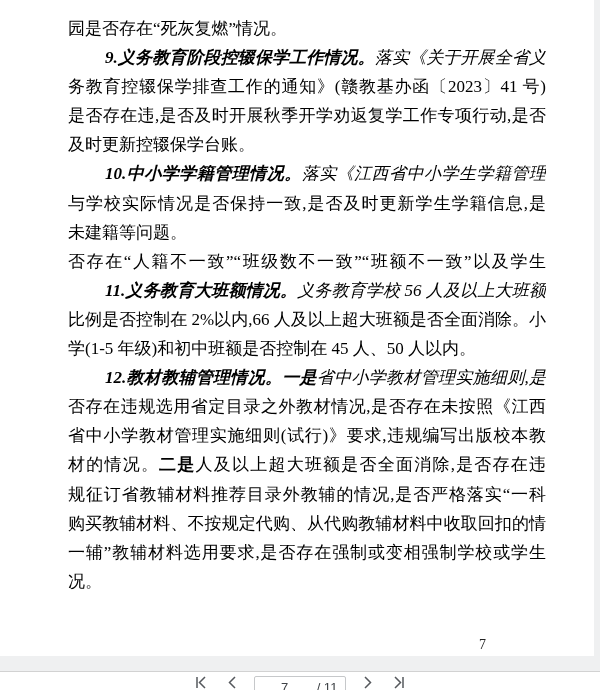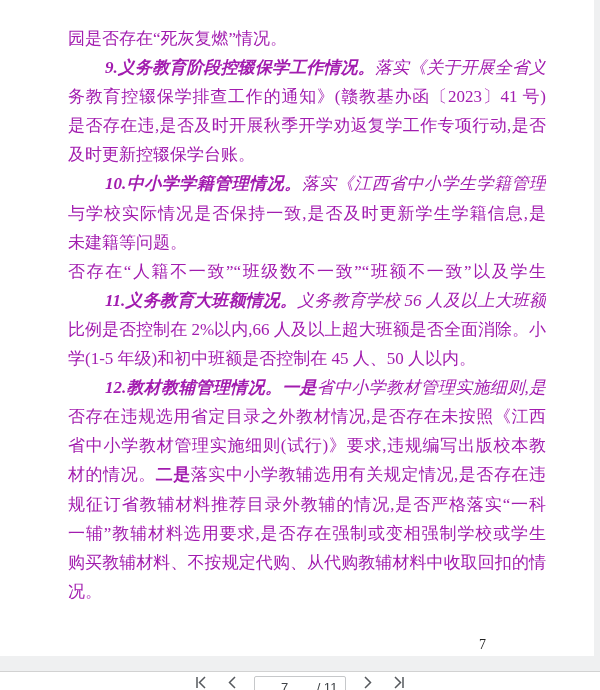--- a/index.html
+++ b/index.html
@@ -21,23 +21,23 @@
     top: 0;
     width: 594px;
     height: 656px;
     background: #ffffff;
     overflow: hidden;
   }
 
   .textblock {
     position: absolute;
     left: 68px;
-    top: 24px;
+    top: 14px;
     width: 478px;
-    color: #a21caf;
+    color: #000000;
   }
 
   .line {
     font-size: 17px;
     height: 29.1px;
     line-height: 29.1px;
     text-align: justify;
     text-align-last: justify;
     text-justify: inter-character;
     overflow: hidden;
@@ -126,24 +126,24 @@
         <div class="line indent"><span class="bold">10.中小学学籍管理情况。</span><span>落实《江西省中小学生学籍管理办</span></div>
         <div class="line"><span>与学校实际情况是否保持一致,是否及时更新学生学籍信息,是</span></div>
         <div class="line end"><span>未建籍等问题。</span></div>
         <div class="line"><span>否存在“人籍不一致”“班级数不一致”“班额不一致”以及学生</span></div>
         <div class="line indent"><span class="bold">11.义务教育大班额情况。</span><span>义务教育学校 56 人及以上大班额</span></div>
         <div class="line"><span>比例是否控制在 2%以内,66 人及以上超大班额是否全面消除。小</span></div>
         <div class="line end"><span>学(1-5 年级)和初中班额是否控制在 45 人、50 人以内。</span></div>
         <div class="line indent"><span class="bold">12.教材教辅管理情况。</span><span class="bold">一是</span><span>省中小学教材管理实施细则,是</span></div>
         <div class="line"><span>否存在违规选用省定目录之外教材情况,是否存在未按照《江西</span></div>
         <div class="line"><span>省中小学教材管理实施细则(试行)》要求,违规编写出版校本教</span></div>
-        <div class="line"><span>材的情况。</span><span class="bold">二是</span><span>落实中小学教辅选用有关规定情况,是否存在违</span></div>
+        <div class="line"><span>材的情况。</span><span class="bold">二是</span><span>人及以上超大班额是否全面消除,是否存在违</span></div>
         <div class="line"><span>规征订省教辅材料推荐目录外教辅的情况,是否严格落实“一科</span></div>
+        <div class="line"><span>购买教辅材料、不按规定代购、从代购教辅材料中收取回扣的情</span></div>
         <div class="line"><span>一辅”教辅材料选用要求,是否存在强制或变相强制学校或学生</span></div>
-        <div class="line"><span>购买教辅材料、不按规定代购、从代购教辅材料中收取回扣的情</span></div>
         <div class="line end"><span>况。</span></div>
       </div>
     <div class="page-num">7</div>
   </div>
 
   <div class="toolbar">
 
     <button class="nav-btn">
       <svg width="14" height="13" viewBox="0 0 14 13" fill="none">
         <path d="M3 1 V12" stroke="#55585c" stroke-width="1.5"></path>

